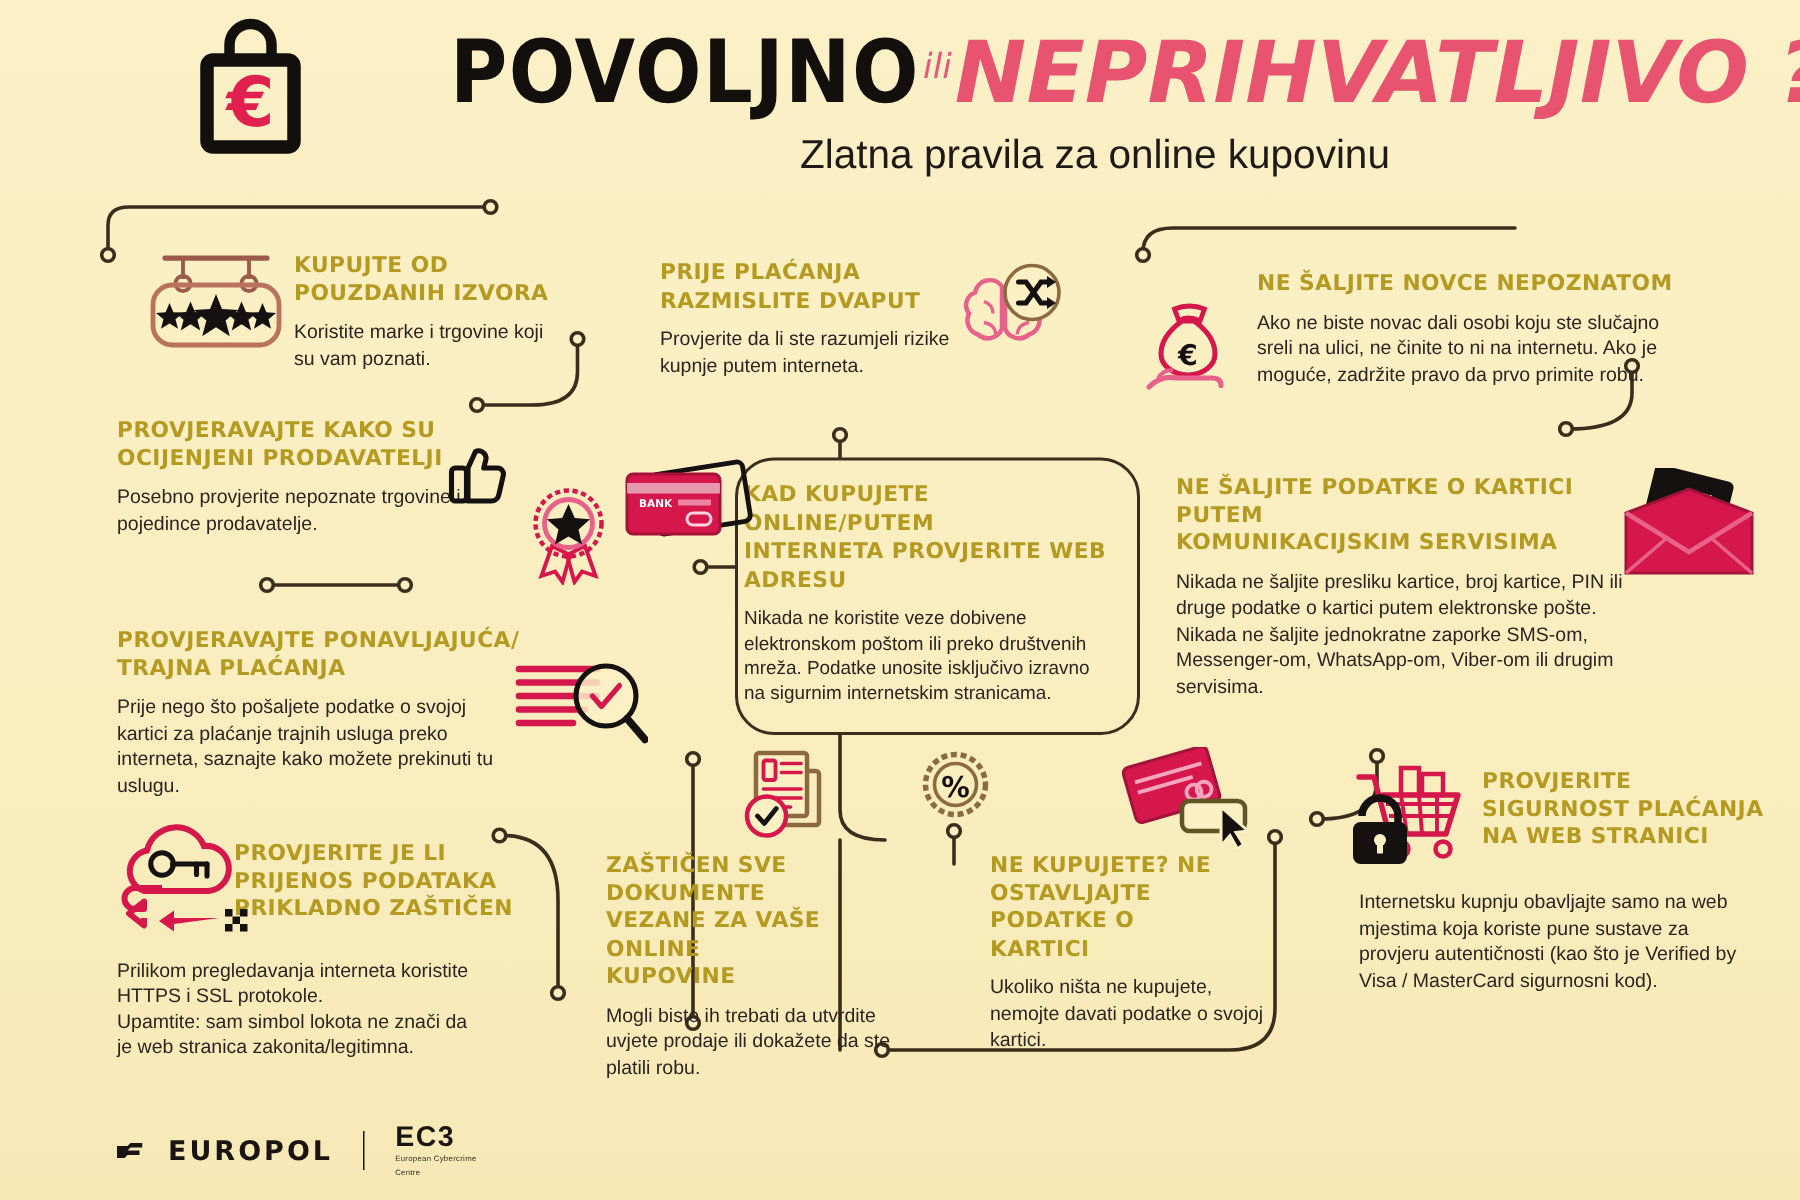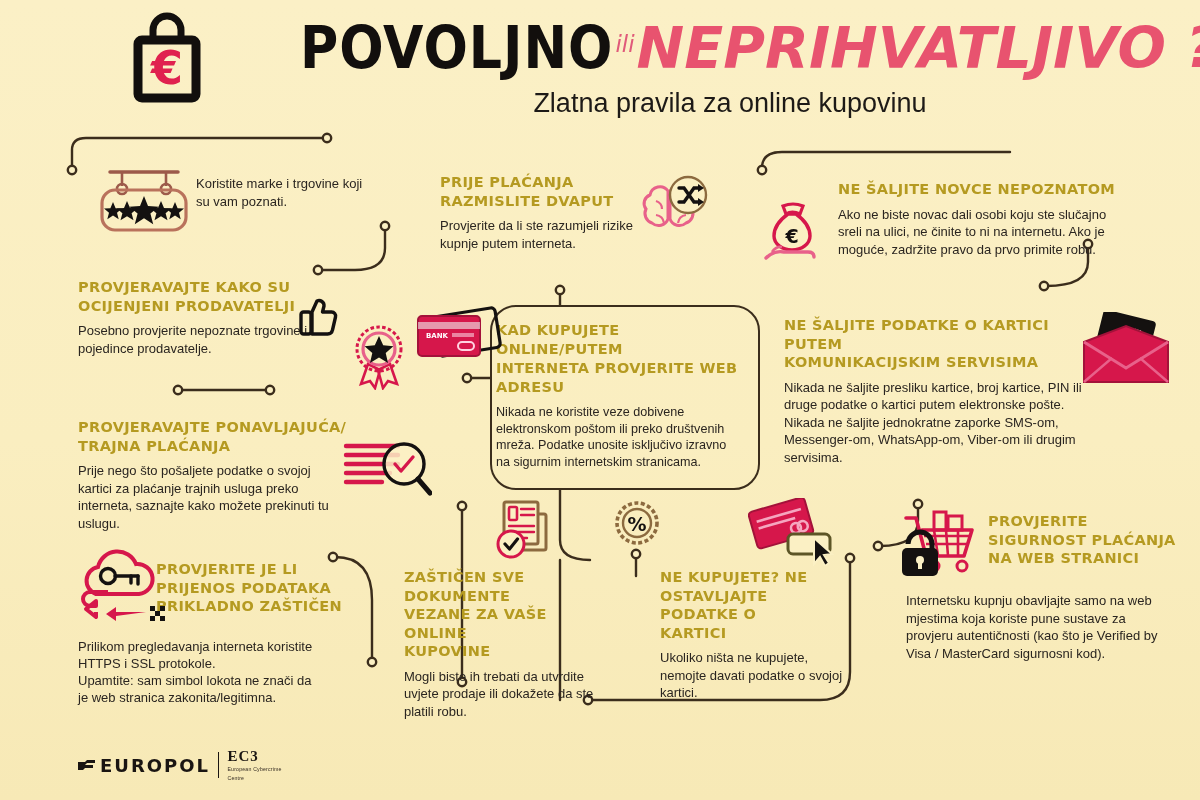--- a/index.html
+++ b/index.html
@@ -40,27 +40,27 @@
 
   
   .callout{position:absolute;left:490px;top:305px;width:270px;height:185px;
      border:2.5px solid #3b2d1c;border-radius:26px;box-sizing:border-box;
      padding:14px 16px 10px 4px;background:transparent;}
   .callout .h{font-size:14.5px;line-height:19px;}
   .callout .p{font-size:12.6px;line-height:16.5px;}
 
   
   .footer{position:absolute;left:0;top:735px;width:1200px;height:65px;}
-  .europol{position:absolute;left:78px;top:14px;display:flex;align-items:center;gap:0;}
+  .europol{position:absolute;left:78px;top:14px;display:flex;align-items:center;gap:12px;}
   .epmark{width:17px;height:13px;margin-right:5px;}
   .epname{font-family:"DejaVu Sans",sans-serif;font-weight:bold;font-size:18px;
      letter-spacing:2px;color:#1a1512;}
   .epdiv{width:1.4px;height:26px;background:#1a1512;margin:0 8px;}
   .ec3{line-height:1;}
-  .ec3 .big{font-family:Liberation Serif, serif;font-weight:bold;font-size:15px;
+  .ec3 .big{font-family:Liberation Sans, sans-serif;font-weight:bold;font-size:19px;
      letter-spacing:1px;color:#1a1512;display:block;}
   .ec3 .small{font-size:5.2px;color:#332a22;display:block;margin-top:2px;
      line-height:6.5px;letter-spacing:.2px;}
 
   .icon{position:absolute;}
 </style>
 </head>
 <body>
 
 <div id="canvas">
@@ -124,20 +124,24 @@
       <text x="55" y="76" font-family="DejaVu Sans, sans-serif" font-size="46" font-weight="bold" fill="#e0214f" text-anchor="middle">€</text>
     </svg>
 
     <div class="title">
       <span class="t1">POVOLJNO</span><span class="t2">ili</span><span class="t3">NEPRIHVATLJIVO ?</span>
     </div>
     <div class="subtitle">Zlatna pravila za online kupovinu</div>
   </div>
 
   <div class="blk" style="left:196px;top:168px;width:180px;">
+    <div class="h">
+      <div>KUPUJTE OD</div>
+      <div>POUZDANIH IZVORA</div>
+    </div>
     <div class="p">Koristite marke i trgovine koji su vam poznati.</div>
   </div>
   <svg class="icon" style="left:96px;top:160px;width:96px;height:86px;" viewBox="0 0 96 86">
     <line x1="14" y1="12" x2="82" y2="12" stroke="#9c5a4a" stroke-width="3.5" stroke-linecap="round"></line>
     <line x1="26" y1="12" x2="26" y2="26" stroke="#9c5a4a" stroke-width="2.6"></line>
     <line x1="70" y1="12" x2="70" y2="26" stroke="#9c5a4a" stroke-width="2.6"></line>
     <circle cx="26" cy="29" r="5" fill="none" stroke="#9c5a4a" stroke-width="2.6"></circle>
     <circle cx="70" cy="29" r="5" fill="none" stroke="#9c5a4a" stroke-width="2.6"></circle>
     <rect x="6" y="30" width="84" height="40" rx="13" fill="none" stroke="#b9725c" stroke-width="3.2"></rect>
     <g fill="#141110">

